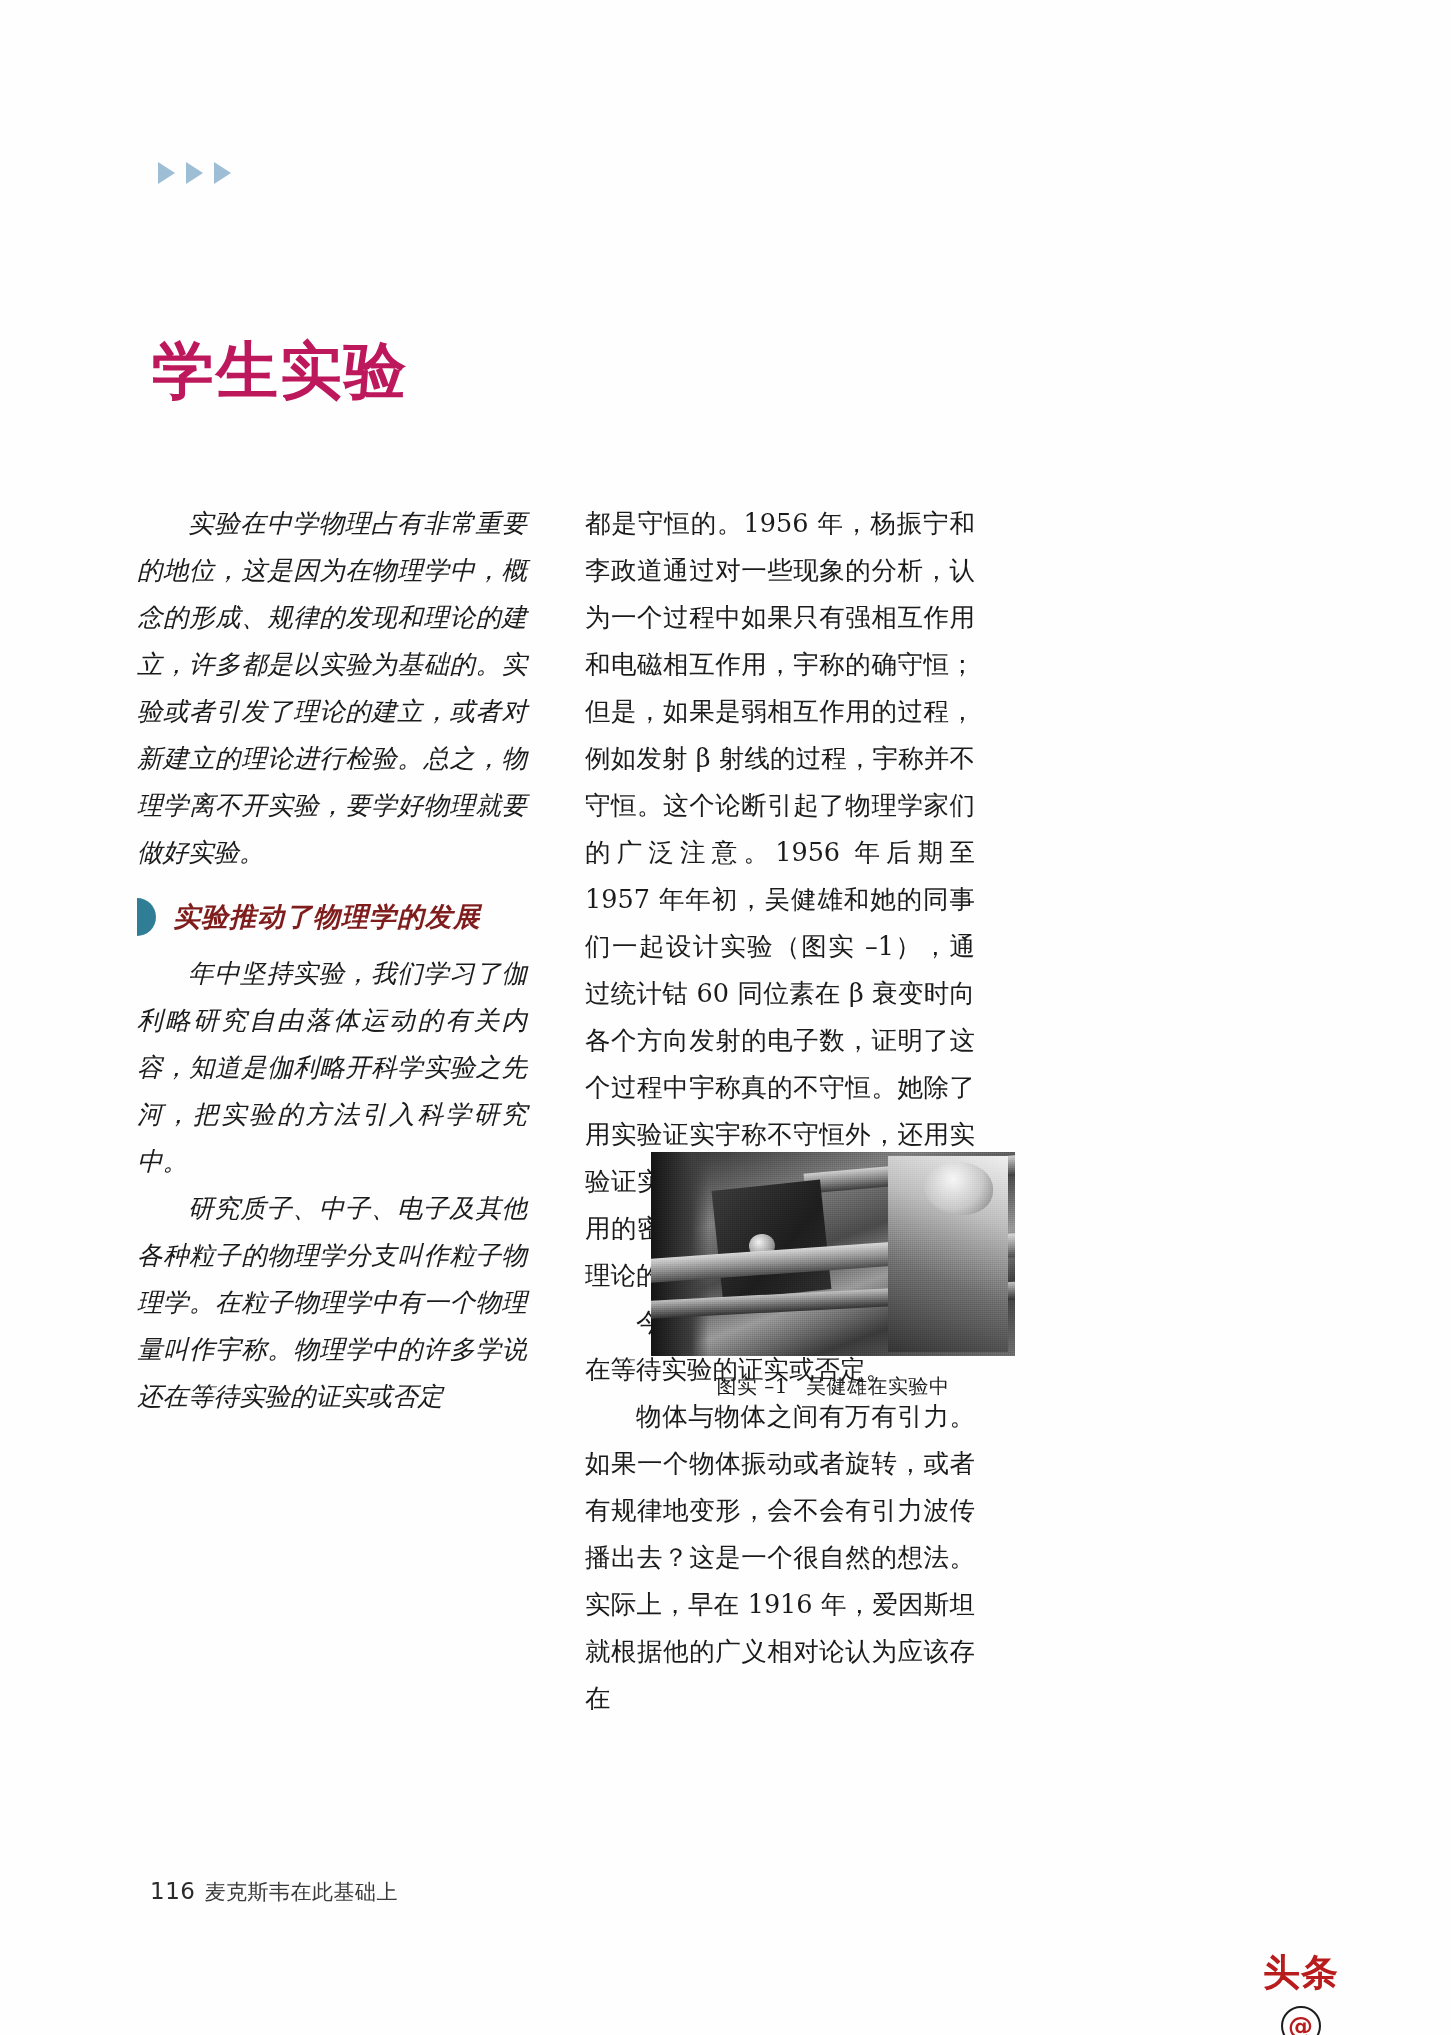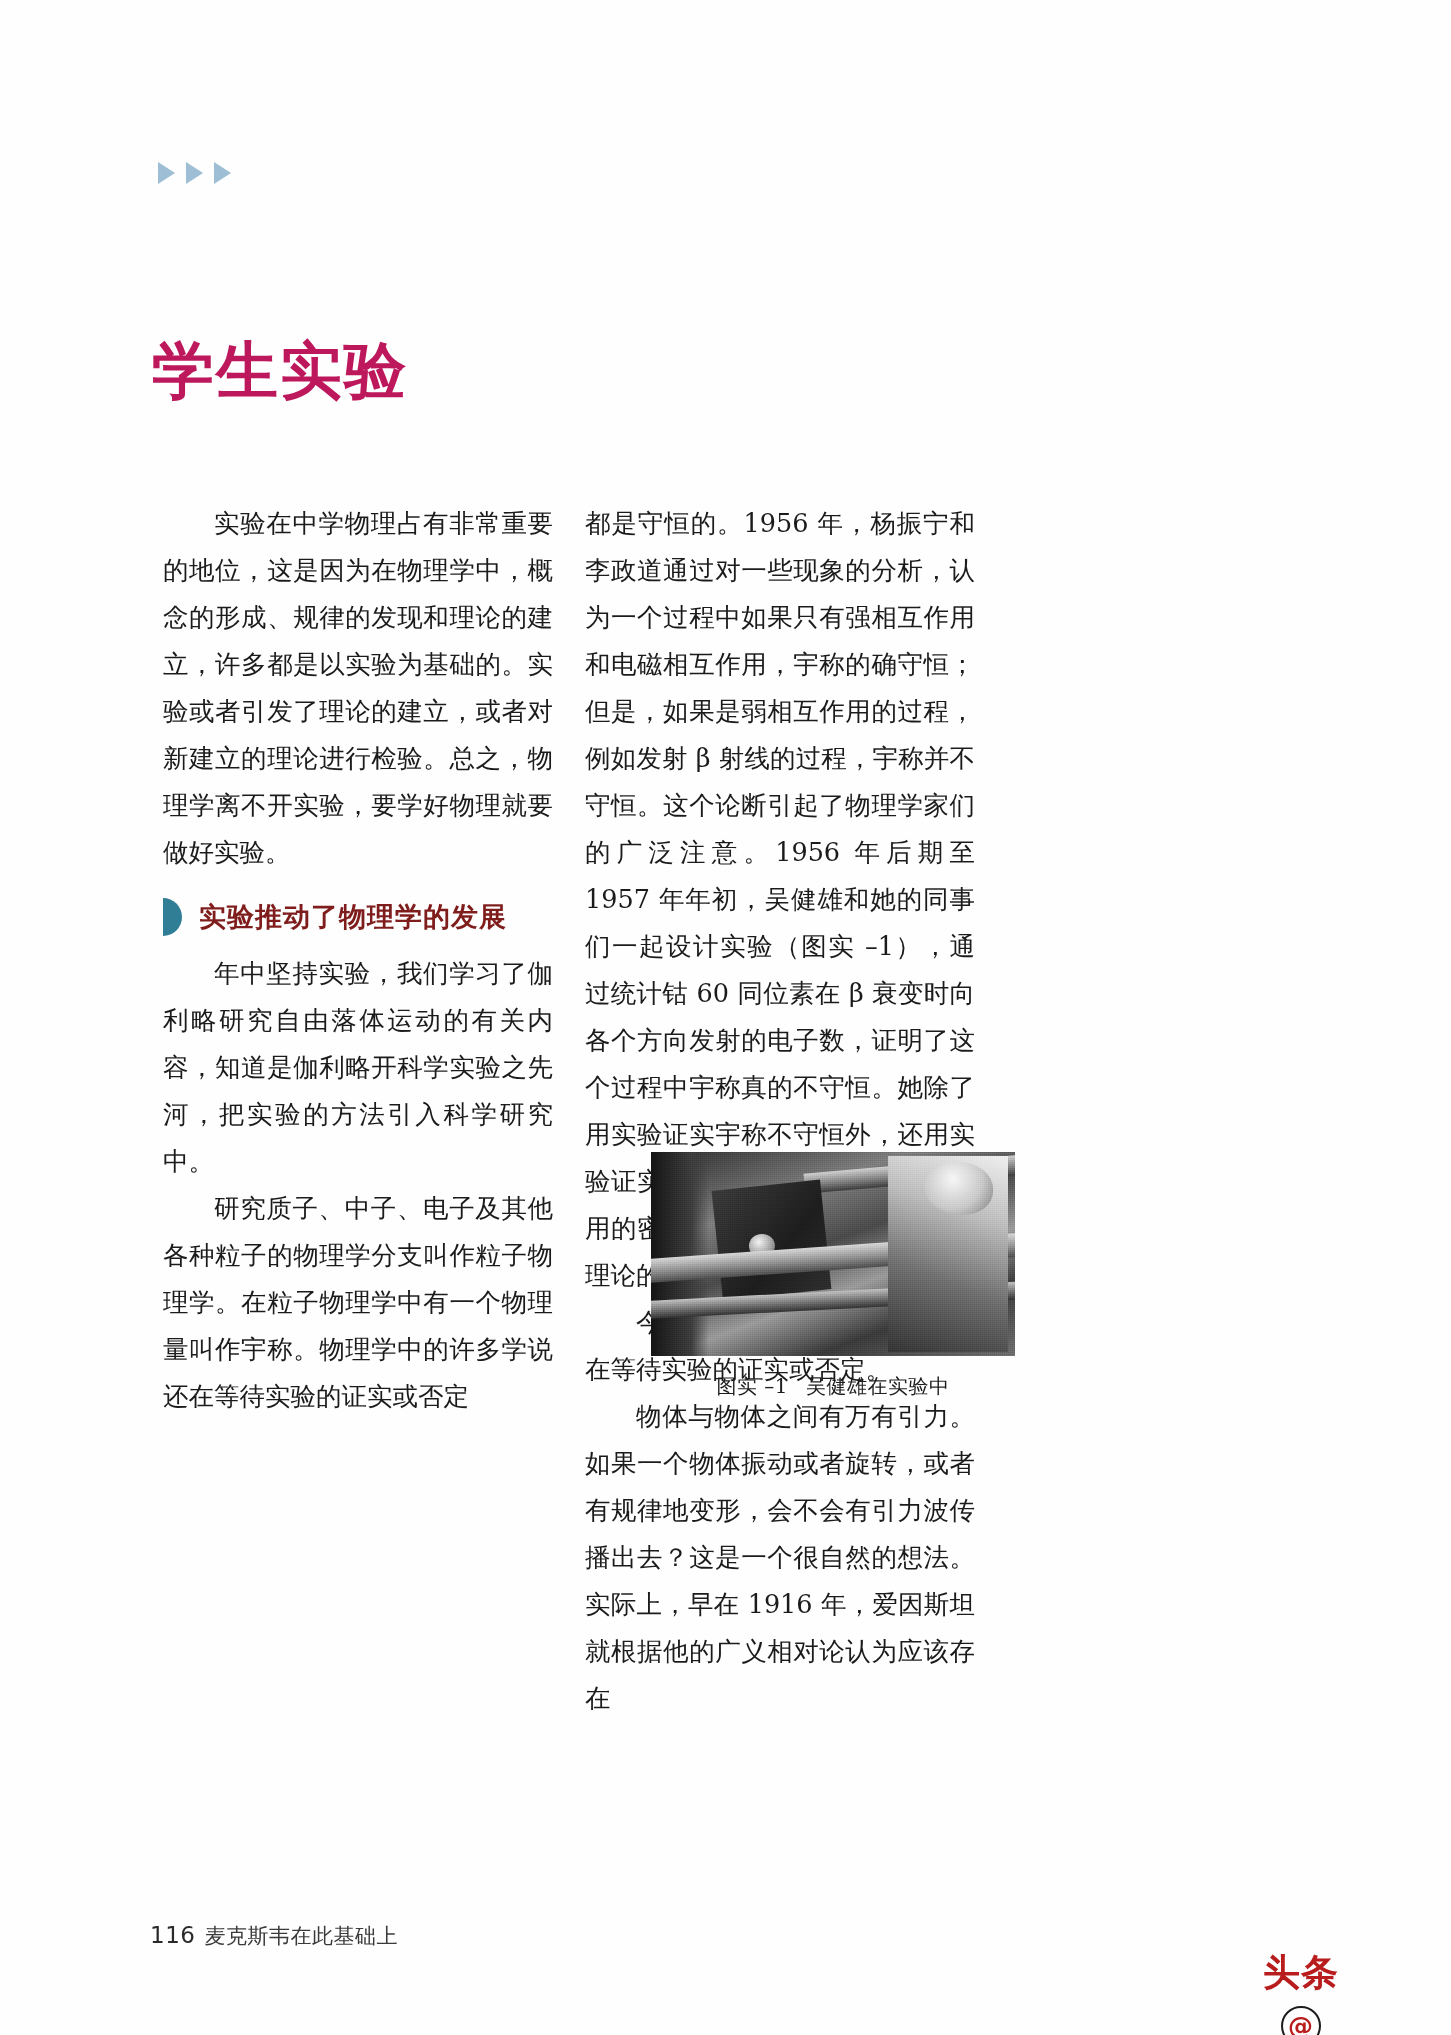--- a/index.html
+++ b/index.html
@@ -62,21 +62,21 @@
   .col {
     position: absolute;
     top: 0;
     width: 390px;
     font-size: 25.5px;
     line-height: 47px;
     text-align: justify;
     text-justify: inter-character;
     color: #1b1b1b;
   }
-  .col-left  { left: 163px; }
+  .col-left  { left: 137px; font-style: italic; }
   .col-right { left: 585px; }
 
   .para {
     margin: 0;
     text-indent: 2em;
     text-align: justify;
   }
   .para.no-indent { text-indent: 0; }
 
   
@@ -213,21 +213,20 @@
   .footer {
     position: absolute;
     left: 150px;
     top: 1878px;
     font-size: 21px;
     color: #3a3a3a;
     letter-spacing: 0.5px;
     display: flex;
     align-items: baseline;
     gap: 9px;
-    margin-top: 44px;
   }
   .footer .pg-num {
     font-family: "DejaVu Sans", "Liberation Sans", sans-serif;
     font-size: 23px;
     color: #2a2a2a;
   }
 
   
   .watermark {
     position: absolute;

